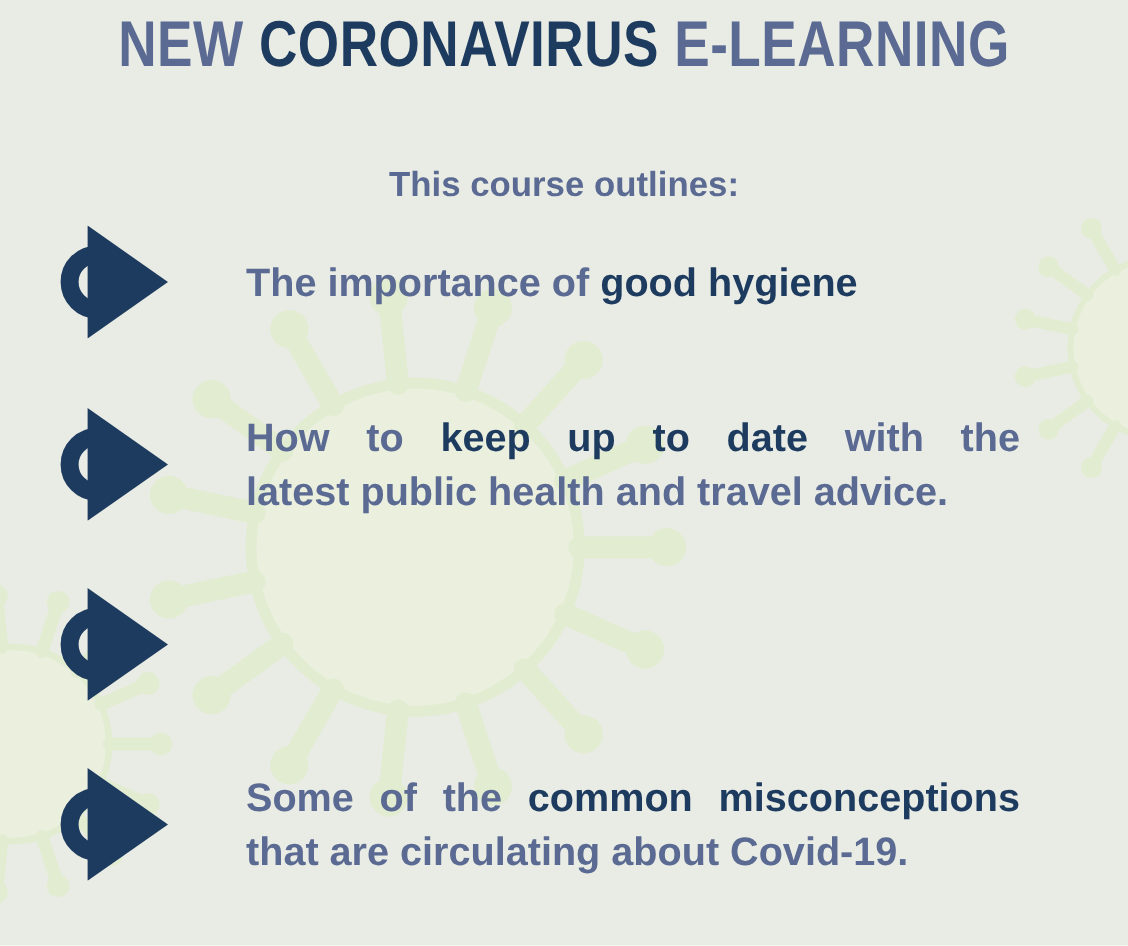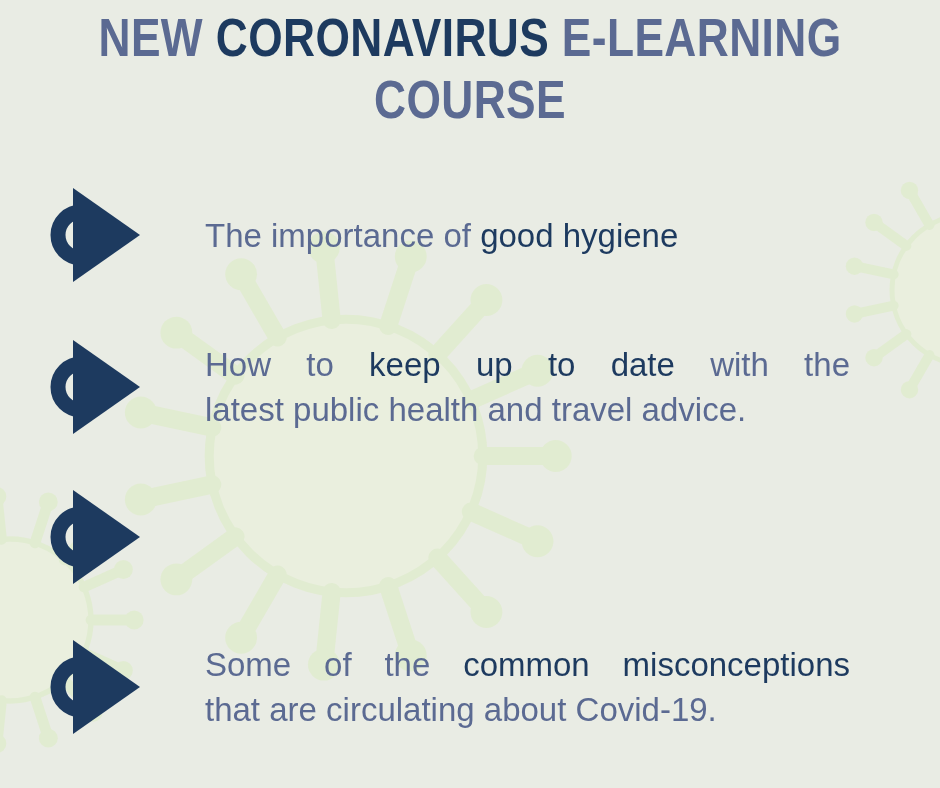--- a/index.html
+++ b/index.html
@@ -28,21 +28,21 @@
     position:absolute;top:138px;left:0;right:0;text-align:center;
     font-size:29px;font-weight:700;color:var(--slate);
   }
   
   .bullet-row{position:absolute;left:50px;display:flex;align-items:center;}
   .row-1{top:188px;}
   .row-2{top:340px;}
   .row-3{top:490px;}
   .row-4{top:640px;justify-content:center;}
   .bullet-icon{width:92px;height:94px;flex:0 0 92px;color:var(--navy);display:block;}
-  .bullet-text{margin-left:63px;width:645px;font-size:33px;font-weight:400;line-height:45px;}
+  .bullet-text{margin-left:63px;width:645px;font-size:33px;font-weight:700;line-height:45px;}
   .text-line{text-align:left;}
   .text-line.justify{text-align:justify;text-align-last:justify;}
   .seg-slate{color:var(--slate);}
   .seg-navy{color:var(--navy);}
 </style>
 </head>
 <body>
 
 <svg width="0" height="0" style="position:absolute" aria-hidden="true">
   <defs>
@@ -77,23 +77,23 @@
     </svg>
   <svg class="wm wm-right" viewBox="0 0 200 200">
       <use href="#virusShape"></use>
     </svg>
   <svg class="wm wm-bottomleft" viewBox="0 0 200 200">
       <use href="#virusShape"></use>
     </svg>
 
   <div class="title-block">
     <div class="title-line"><span class="condense"><span class="seg-slate">NEW </span><span class="seg-navy">CORONAVIRUS</span><span class="seg-slate"> E-LEARNING</span></span></div>
-    <div class="title-line"><span class="condense seg-slate">COURSE</span></div>
   </div>
 
+  <div class="subtitle">This course outlines:</div>
 
   <div class="bullet-row row-1">
     <svg class="bullet-icon" viewBox="0 0 92 94">
       <circle cx="31" cy="47" r="23" fill="none" stroke="currentColor" stroke-width="15"></circle>
       <polygon points="23,0 90,47 23,94" fill="currentColor"></polygon>
     </svg>
     <div class="bullet-text">
       <div class="text-line"><span class="seg-slate">The importance of </span><span class="seg-navy">good hygiene</span></div>
     </div>
   </div>

